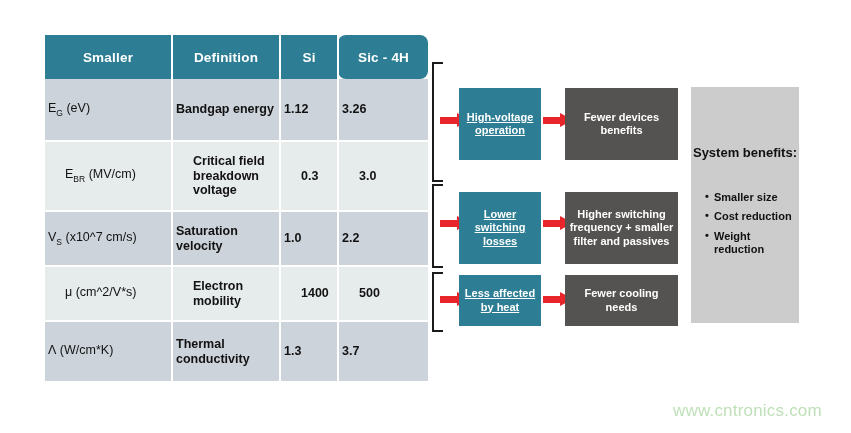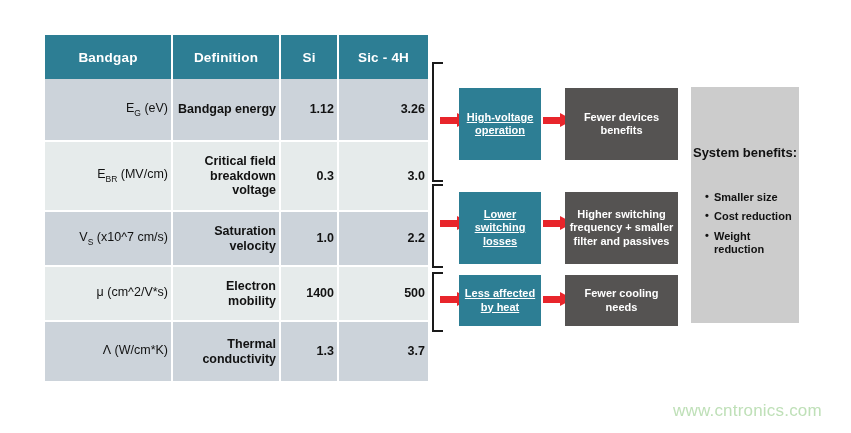--- a/index.html
+++ b/index.html
@@ -39,24 +39,24 @@
     background: #2d7e94;
     color: #ffffff;
     font-size: 13.5px;
     font-weight: bold;
     height: 42px;
     text-align: center;
     vertical-align: middle;
     border-right: 2px solid #ffffff;
     letter-spacing: 0.2px;
   }
-  #comparison-table th:last-child { border-right: none; }
+  #comparison-table th:last-child { border-right: none; border-radius: 8px; }
 
   #comparison-table td {
-    text-align: right;
+    text-align: left;
     vertical-align: middle;
     font-size: 12.5px;
     color: #121212;
     border-right: 2px solid #ffffff;
     border-bottom: 2px solid #ffffff;
     padding: 4px 3px;
     line-height: 1.15;
   }
   #comparison-table td:last-child { border-right: none; }
   #comparison-table tr.band-a td { background: #ccd3da; }
@@ -186,21 +186,21 @@
 
   <table id="comparison-table">
     <colgroup>
       <col class="c-prop">
         <col class="c-def">
         <col class="c-si">
         <col class="c-sic">
     </colgroup>
     <thead>
       <tr>
-        <th>Bandgap</th>
+        <th>Smaller</th>
         <th>Definition</th>
         <th>Si</th>
         <th>Sic - 4H</th>
       </tr>
     </thead>
     <tbody>
       <tr class="band-a" style="height:62px">
         <td class="cell-prop"><span>E</span><sub>G</sub><span> (eV)</span></td>
         <td class="cell-def">Bandgap energy</td>
         <td class="cell-si">1.12</td>

